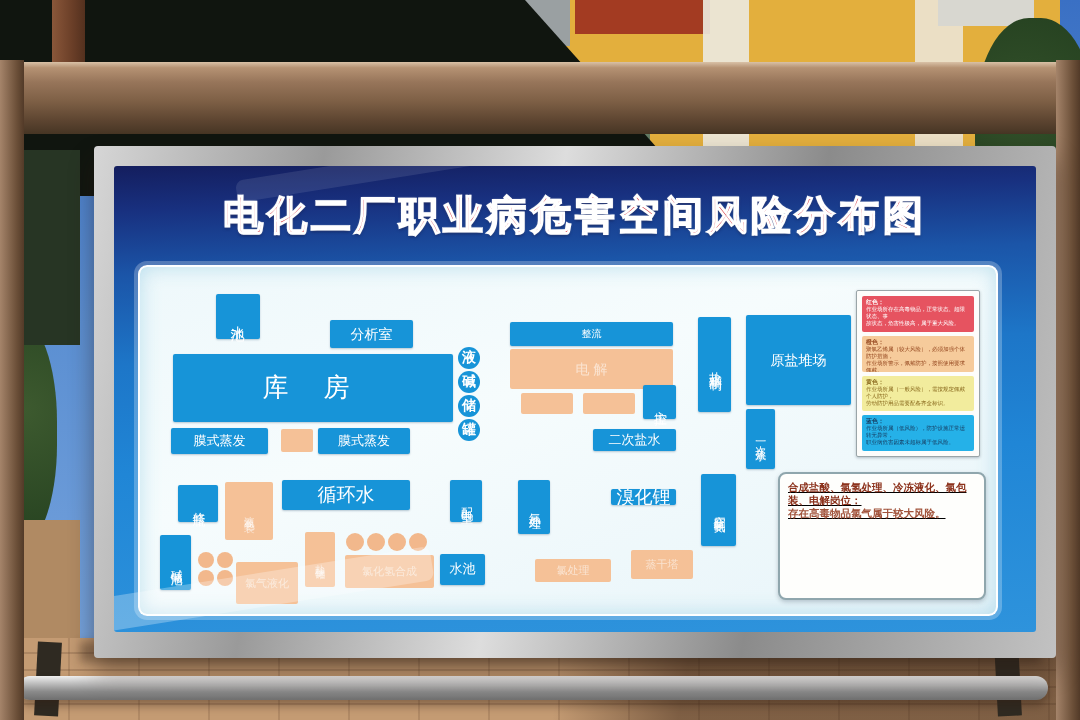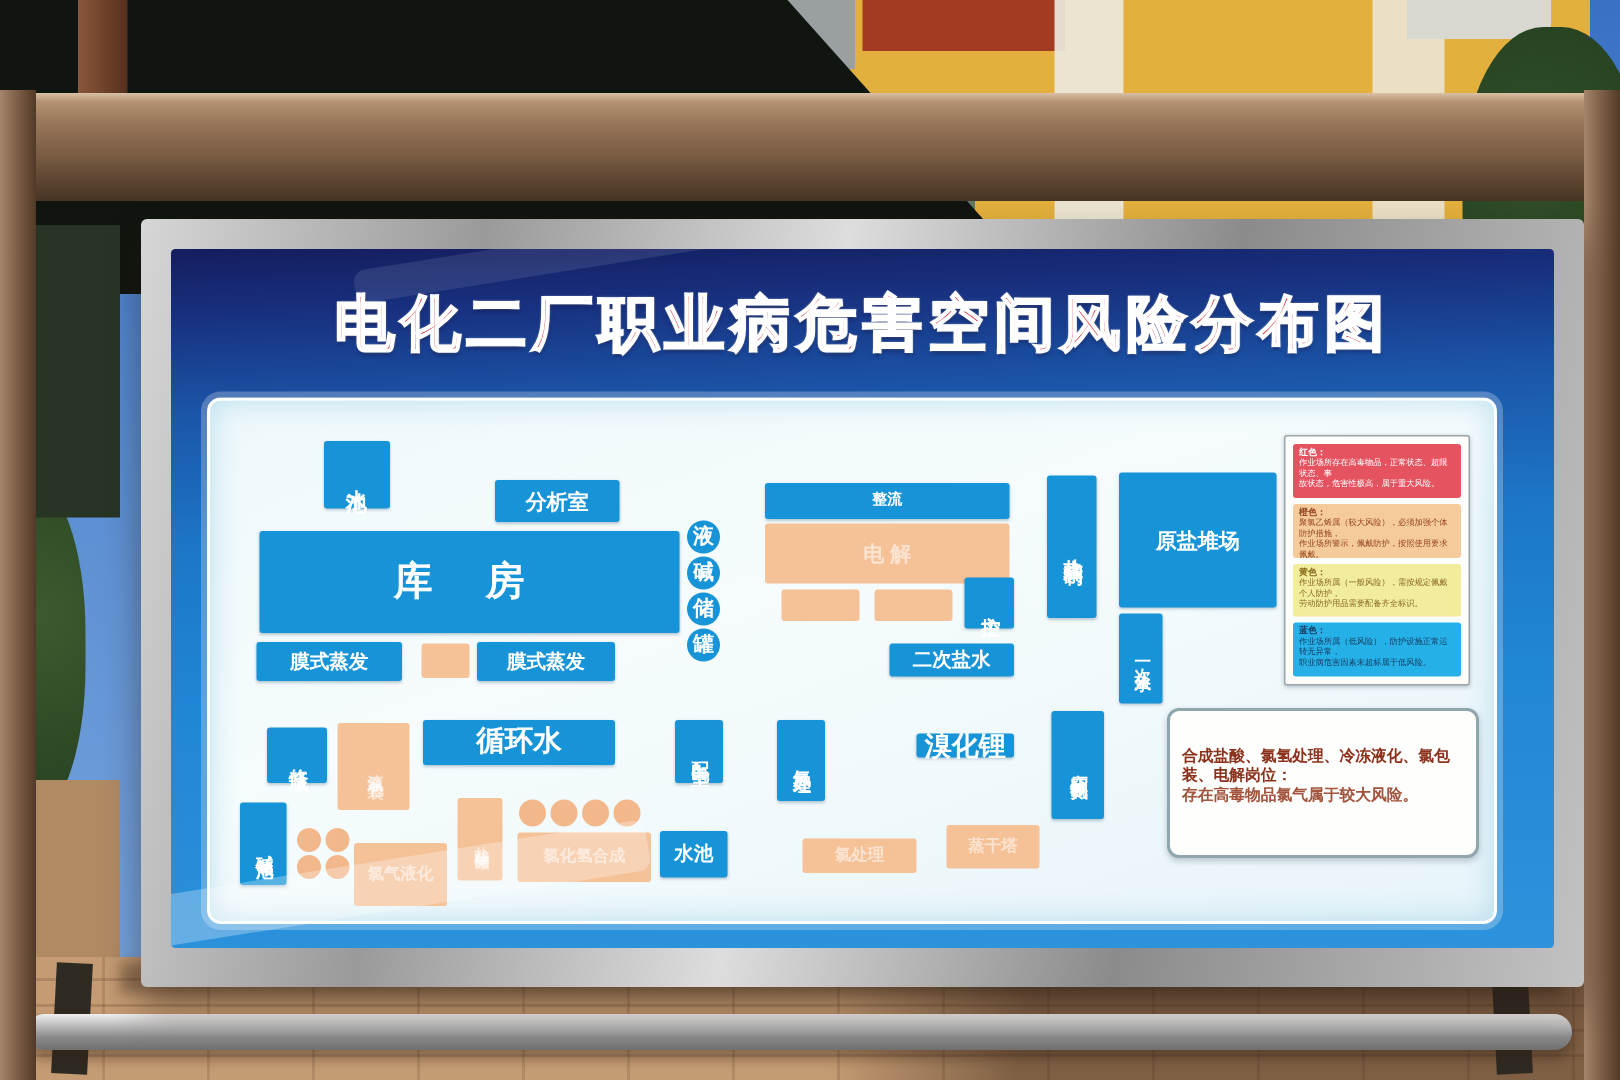--- a/index.html
+++ b/index.html
@@ -64,43 +64,43 @@
     font-size:40px;font-weight:900;letter-spacing:4px;color:#cf1e28;
     -webkit-text-stroke:1.5px #ffffff;
     text-shadow:0 2px 3px rgba(15,18,60,.55), 0 0 2px #ffffff;}
 
   #panel{position:absolute;left:24px;top:99px;width:856px;height:347px;border-radius:9px;
     background:linear-gradient(160deg,#eef8fb 0%,#f6fcfd 40%,#e7f4f9 100%);
     border:2px solid rgba(255,255,255,.9);
     box-shadow:inset 0 0 20px rgba(120,190,220,.45), 0 0 0 4px rgba(255,255,255,.25);}
 
   .box{position:absolute;display:flex;align-items:center;justify-content:center;
-       color:#fff;font-weight:bold;text-align:center;border-radius:2px;line-height:1.15;}
+       color:#fff;font-weight:normal;text-align:center;border-radius:2px;line-height:1.15;}
   .box.blue{background:#1794d8;box-shadow:0 1px 2px rgba(0,50,90,.25);}
   .box.orange{background:#f5c197;color:rgba(255,255,255,.8);}
   .box.faint{color:rgba(255,255,255,.55);}
   .box.v{writing-mode:vertical-rl;letter-spacing:2px;}
   .box.big{letter-spacing:14px;font-size:26px;}
   .circle{position:absolute;border-radius:50%;display:flex;align-items:center;justify-content:center;
           color:#fff;font-weight:bold;}
   .circle.blue{background:#1794d8;}
   .circle.orange{background:#f2b88c;}
 
   
   #legend{position:absolute;box-sizing:border-box;left:716px;top:23px;width:124px;height:167px;
     background:#fdfdfb;border:1px solid #9aa5a8;border-radius:2px;padding:5px;
     display:flex;flex-direction:column;gap:4px;box-shadow:0 1px 3px rgba(30,50,70,.3);}
   .strip{flex:1;border-radius:2px;padding:2px 4px;overflow:hidden;}
   .strip .t{font-size:6px;font-weight:bold;display:block;line-height:8px;}
   .strip .l{font-size:5.5px;line-height:7px;display:block;}
 
   
-  #info-box{position:absolute;box-sizing:border-box;left:638px;top:205px;width:208px;height:100px;
-    background:#fefefc;border:2px solid #8fa6ad;border-radius:8px;padding:24px 8px;
-    box-shadow:0 2px 4px rgba(30,50,70,.25);}
+  #info-box{position:absolute;box-sizing:border-box;left:638px;top:205px;width:208px;height:128px;
+    background:#fefefc;border:2px solid #8fa6ad;border-radius:8px;padding:7px 8px;
+    box-shadow:0 2px 4px rgba(30,50,70,.25);text-decoration:underline;}
   #info-box p{margin:0 0 3px 0;font-size:10.5px;line-height:13px;}
   #info-box .head{color:#8c321c;font-weight:bold;}
   #info-box .body{color:#a2543c;font-weight:bold;}
 </style>
 </head>
 <body>
 
 <div id="stage">
 
   <div class="abs" id="building-yellow"></div>

